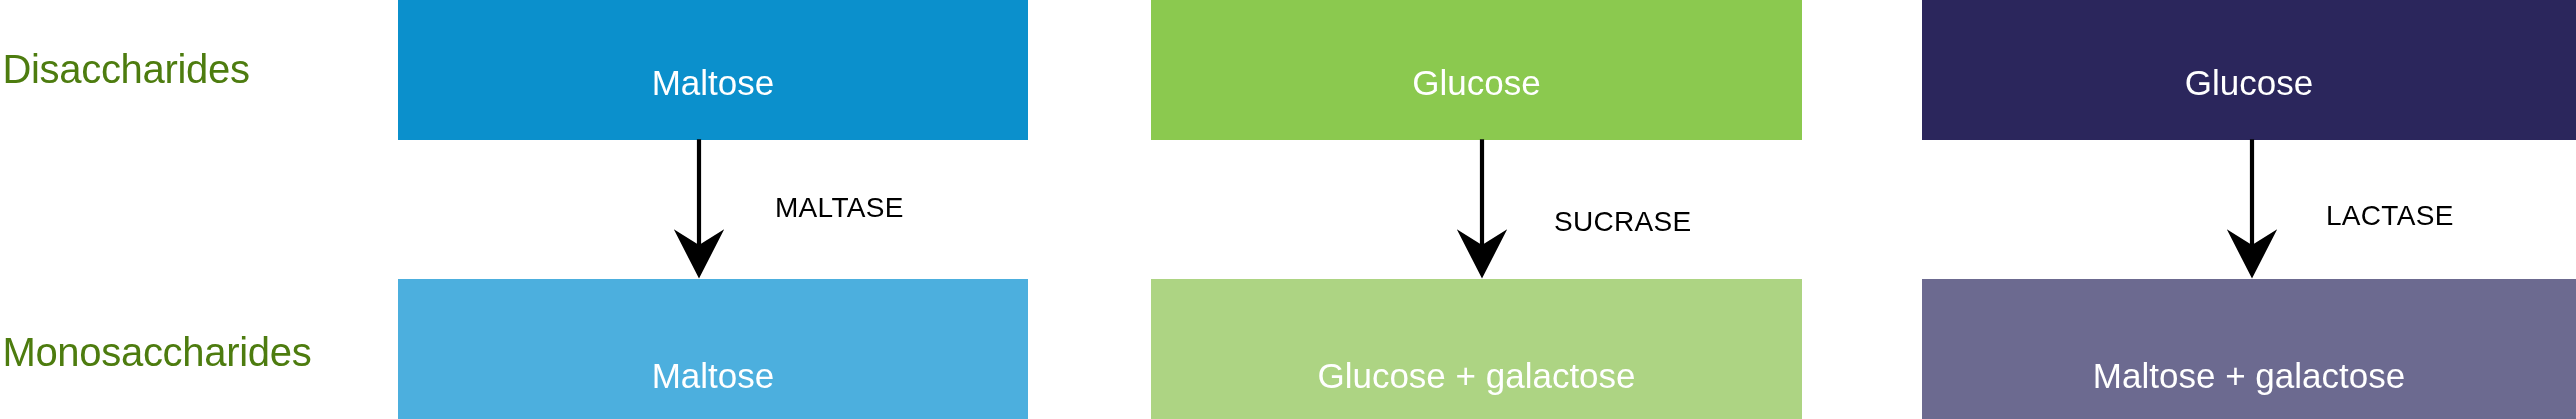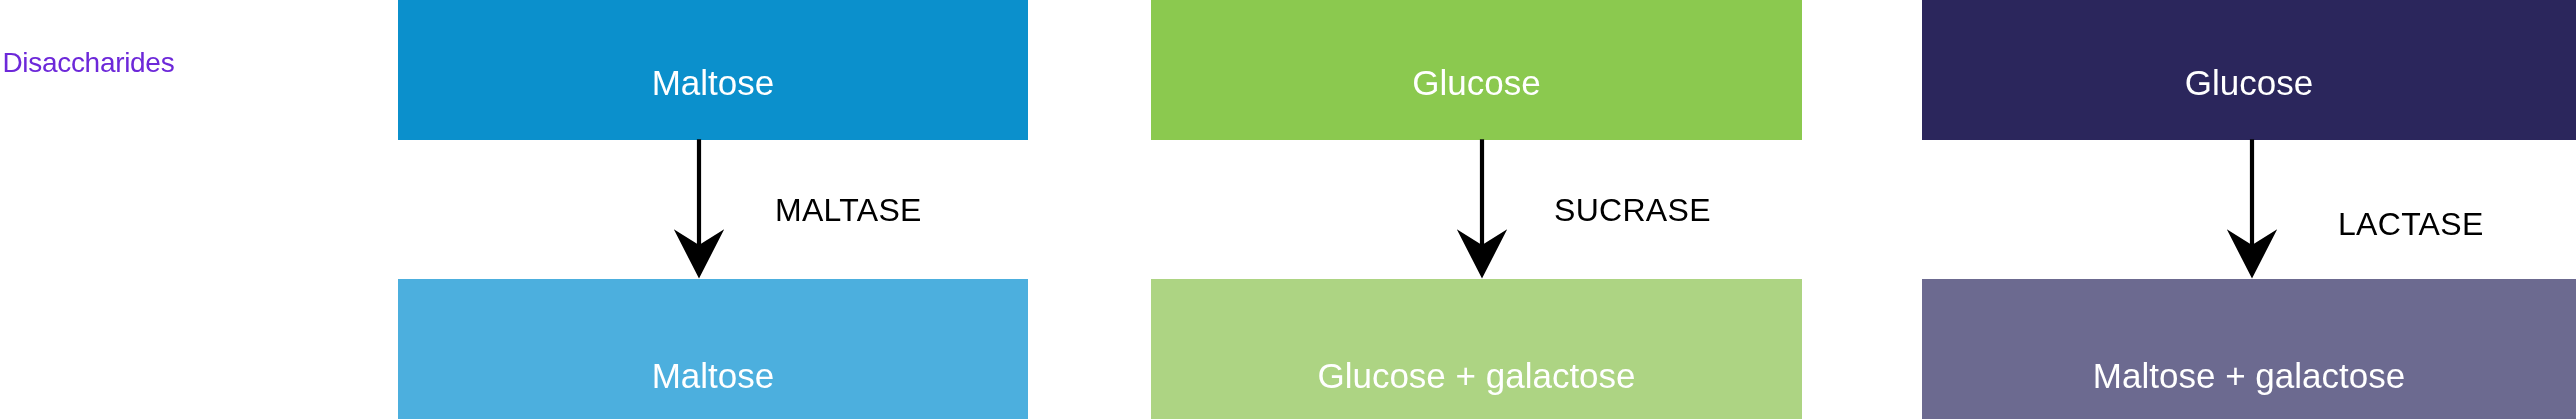--- a/index.html
+++ b/index.html
@@ -15,22 +15,22 @@
     width: 2576px;
     height: 420px;
     background: #ffffff;
     overflow: hidden;
   }
 
   
   .row-label {
     position: absolute;
     left: 2.4px;
-    font-size: 28px;
-    color: #6d28d9;
+    font-size: 40px;
+    color: #4d7c0f;
     white-space: nowrap;
     letter-spacing: -0.3px;
     line-height: 1;
   }
   #label-disaccharides { top: 49px; }
   #label-monosaccharides { top: 332px; }
 
   
   .box {
     position: absolute;
@@ -66,37 +66,38 @@
     height: 141px;
   }
   .arrow svg { display: block; }
   #arrow-maltase { left: 663px; }
   #arrow-sucrase { left: 1446px; }
   #arrow-lactase { left: 2216px; }
 
   
   .enzyme-label {
     position: absolute;
-    font-size: 32px;
+    font-size: 28px;
     color: #000000;
     white-space: nowrap;
     line-height: 1;
     letter-spacing: 0.3px;
   }
   #enzyme-maltase { left: 775px; top: 194px; }
-  #enzyme-sucrase { left: 1554px; top: 194px; }
-  #enzyme-lactase { left: 2326px; top: 208px; margin-left: 12px; }
+  #enzyme-sucrase { left: 1554px; top: 208px; }
+  #enzyme-lactase { left: 2326px; top: 202px; }
 </style>
 </head>
 <body>
 
 <div id="stage">
 
   <div id="label-disaccharides" class="row-label">Disaccharides</div>
 
+  <div id="label-monosaccharides" class="row-label">Monosaccharides</div>
 
   <div id="box-maltose" class="box" style="background: rgb(11, 144, 204);">
     <span class="box-text">Maltose</span>
   </div>
 
   <div id="arrow-maltase" class="arrow">
     <svg width="72" height="141" viewBox="0 0 120 234" xmlns="http://www.w3.org/2000/svg">
       <line x1="60" y1="0" x2="60" y2="196" stroke="#000000" stroke-width="7"></line>
       <path d="M 60 232 L 18 150 L 60 176 L 102 150 Z" fill="#000000"></path>
     </svg>

